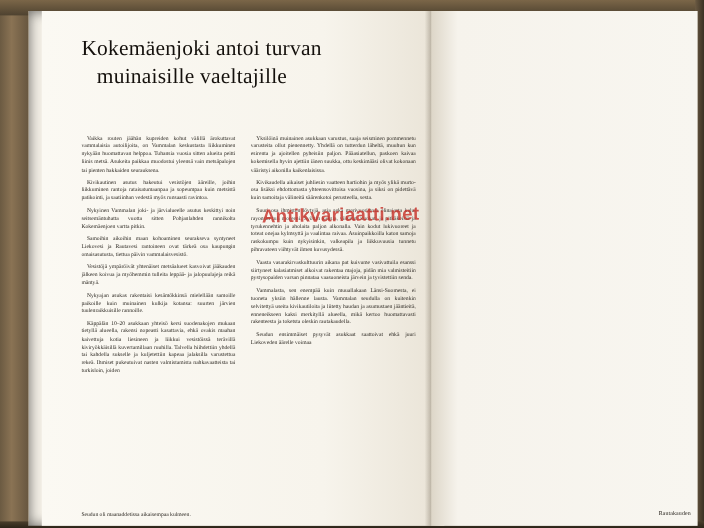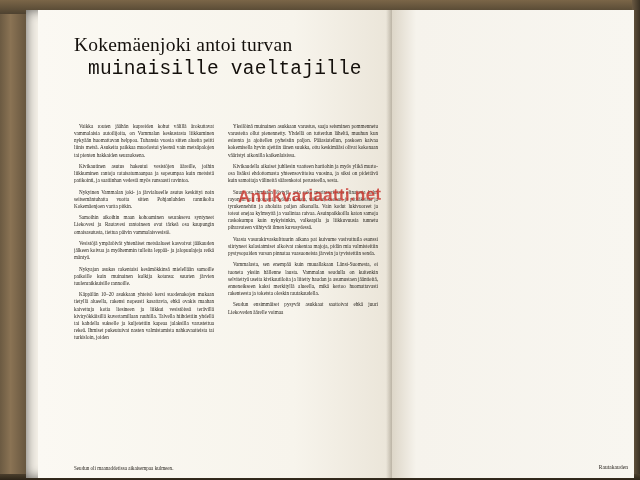--- a/index.html
+++ b/index.html
@@ -48,21 +48,21 @@
     position:absolute;left:360px;top:0;width:14px;height:468px;
     background:linear-gradient(90deg,rgba(0,0,0,0.00),rgba(90,78,58,0.38),rgba(0,0,0,0.02));
   }
   
   .headline{
     position:absolute;left:36px;top:22px;width:300px;
     font-family:"Liberation Serif", serif;
     font-size:19.5px;line-height:25px;color:#14100c;
     letter-spacing:.2px;
   }
-  .headline .l2{display:block;margin-left:14px;font-family:Liberation Mono, monospace;}
+  .headline .l2{display:block;margin-left:14px;}
   
   .col{
     position:absolute;top:113px;
     font-size:5.1px;line-height:7.15px;
     text-align:justify;color:#2a2620;
     font-family:"Liberation Serif", serif;
   }
   .col p{margin:0 0 4.2px 0;text-indent:5px;}
   .col p:first-child{text-indent:5px;}
   .col-1{left:36px;width:140px;height:350px;overflow:hidden;}

